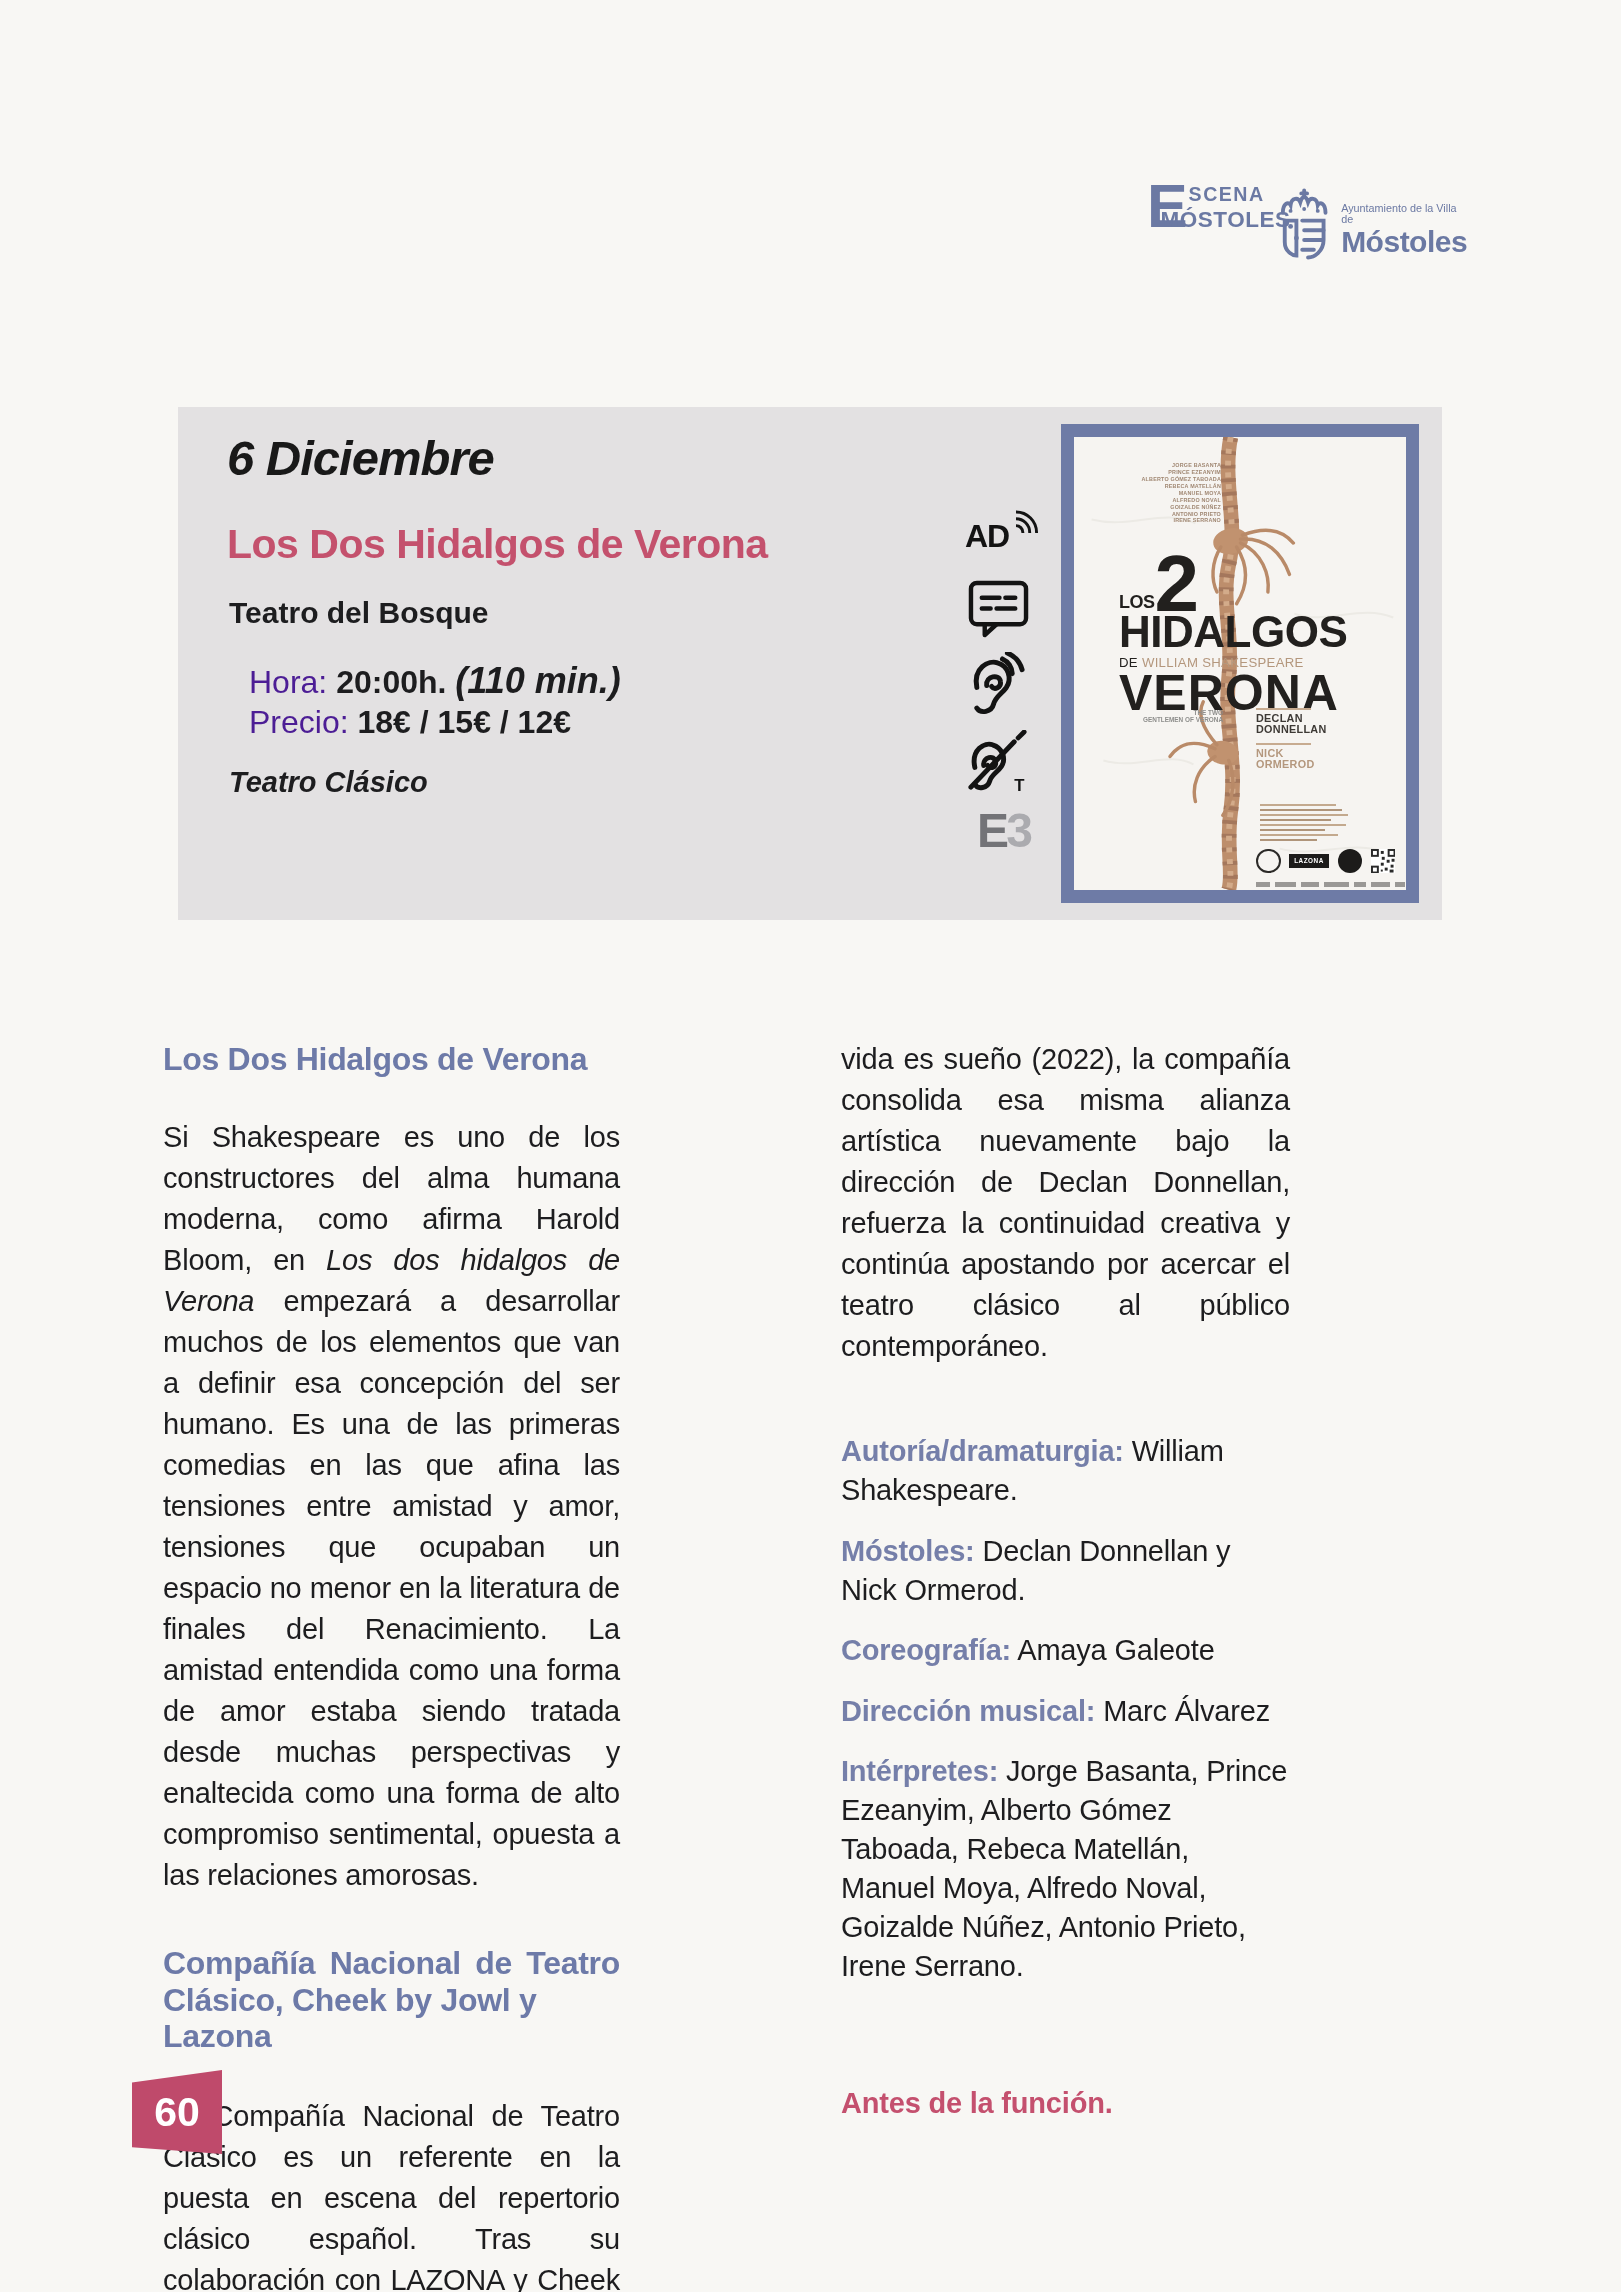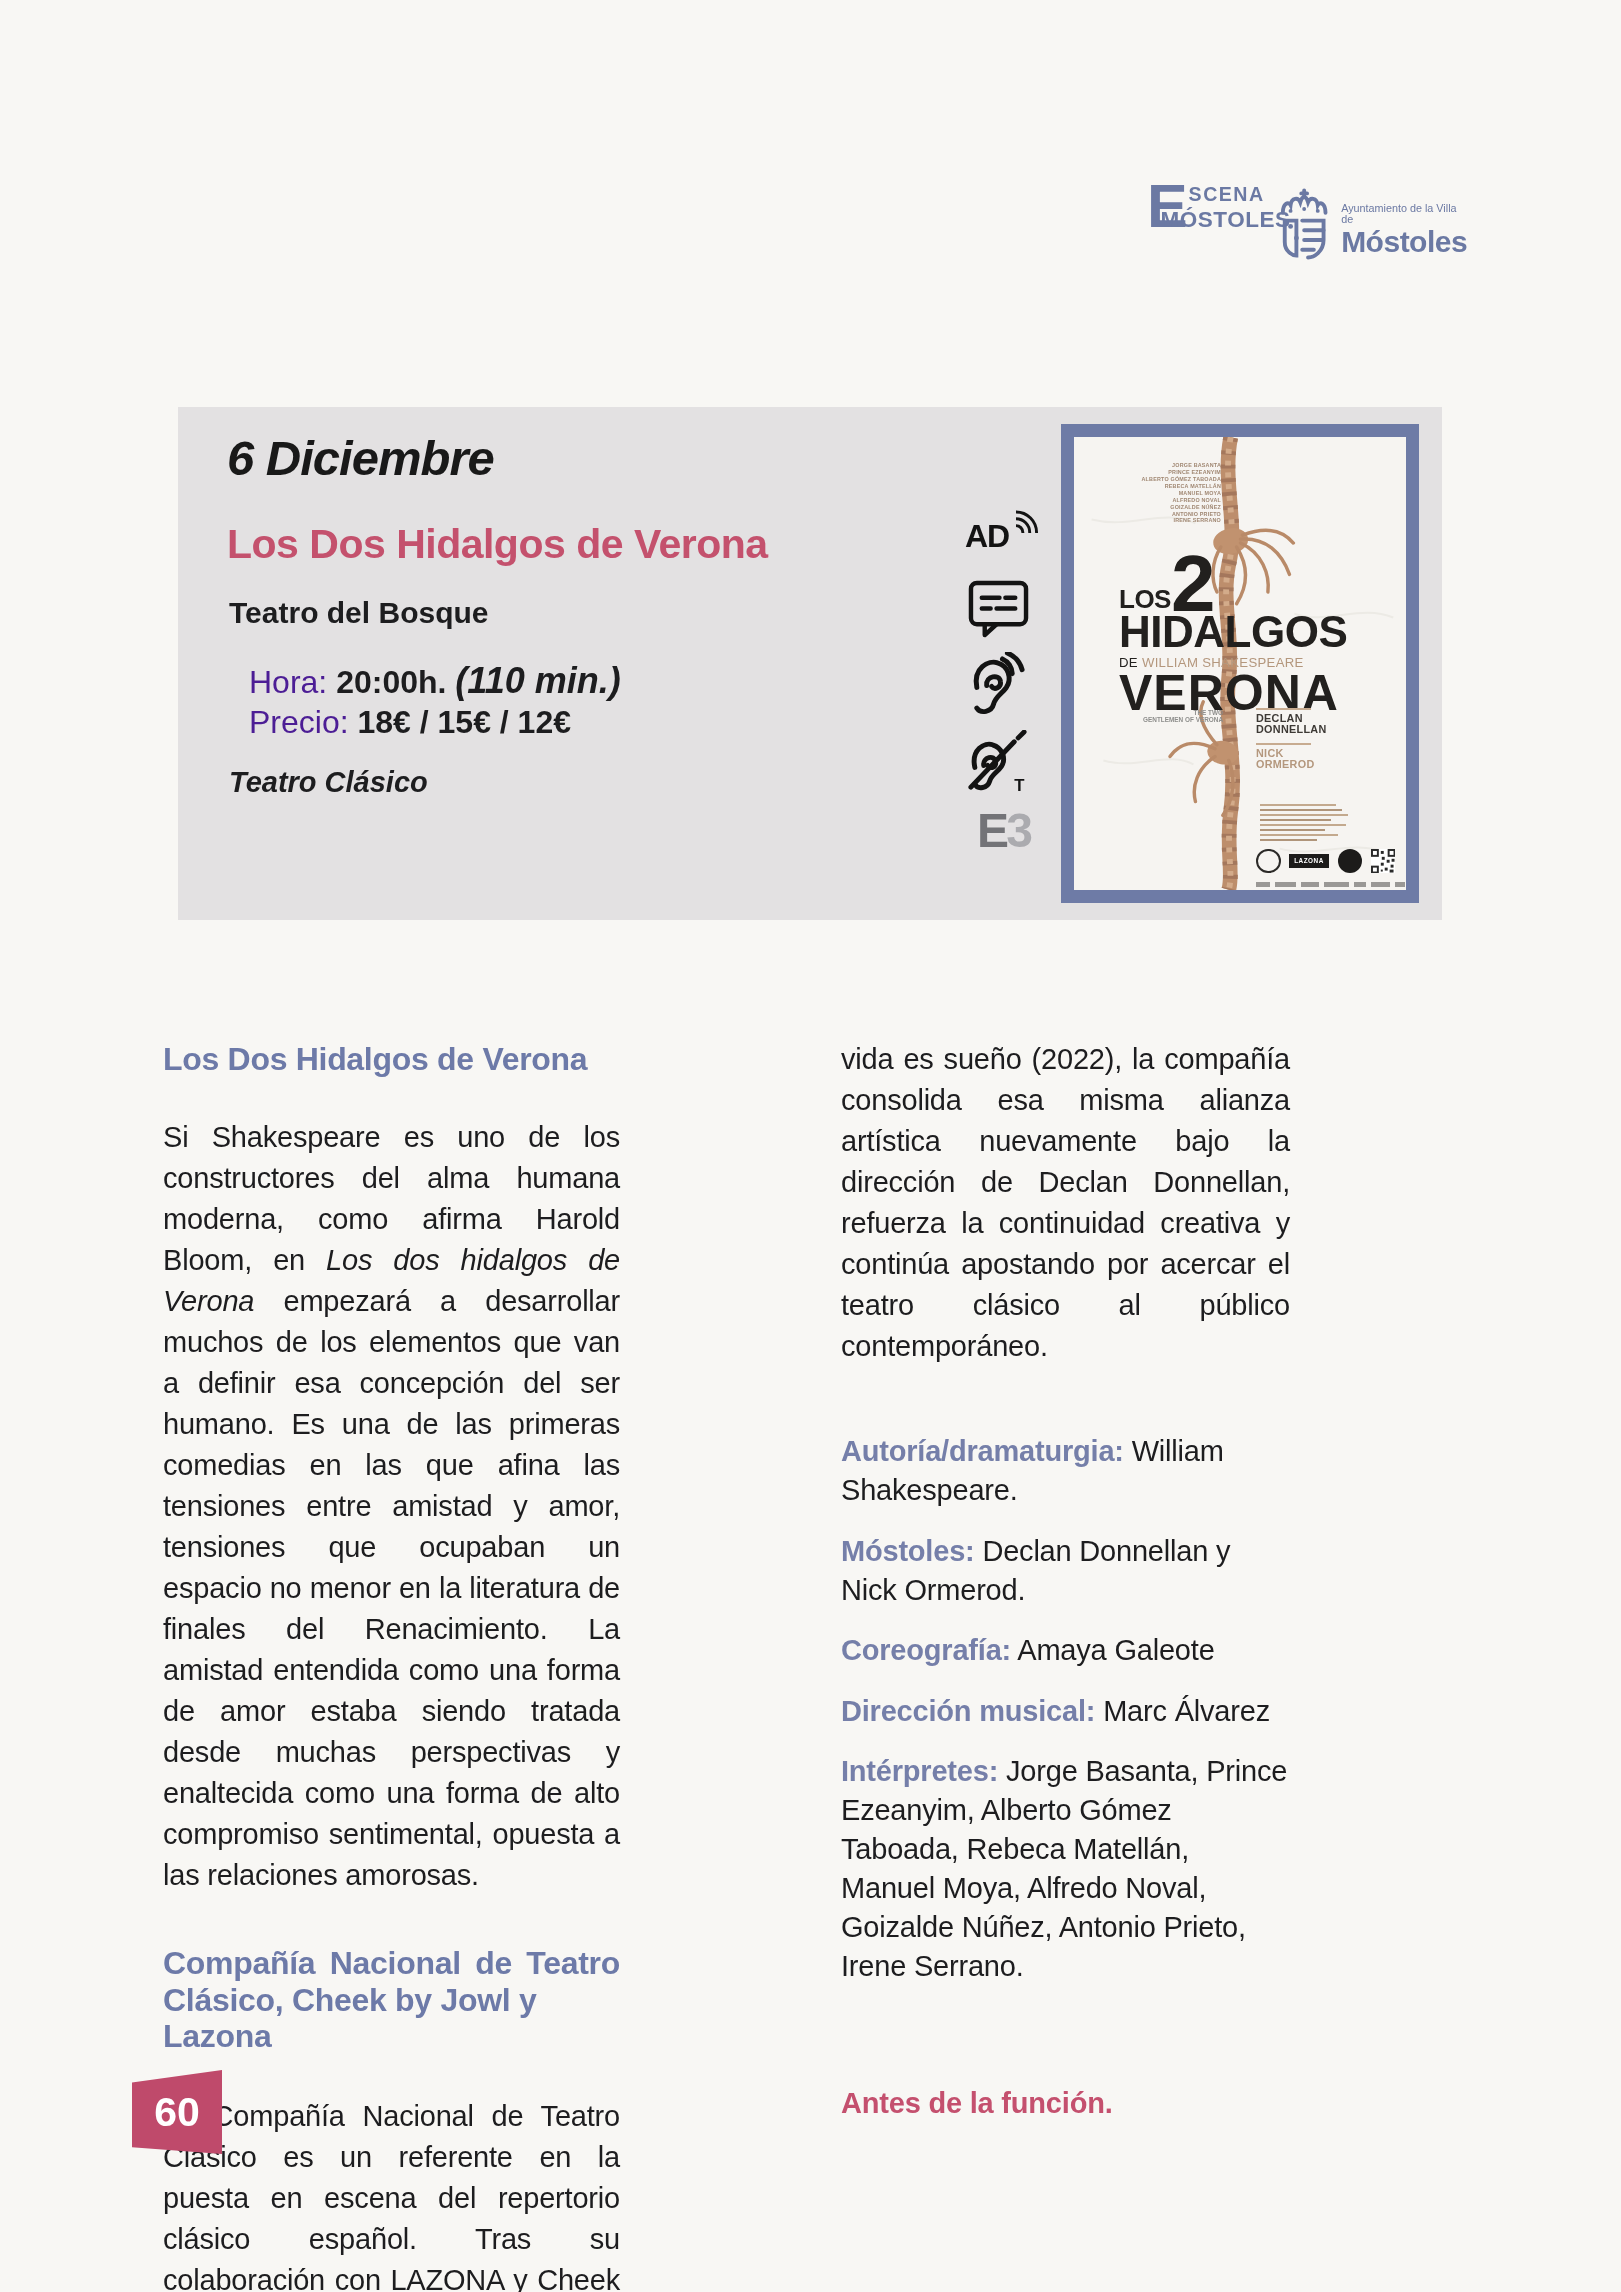--- a/index.html
+++ b/index.html
@@ -42,21 +42,21 @@
   .icon-eart{left:785px;top:323px;}
   .icon-e3{left:799px;top:400px;font-size:48px;font-weight:900;line-height:1;}
   .icon-e3 .e{color:#737377;}
   .icon-e3 .three{color:#ababaf;margin-left:-2.9px;}
   
   .poster{position:absolute;left:883px;top:16.7px;width:332px;height:453px;background:#f6f4f1;border:13.7px solid #6e7ba6;}
   .poster-inner{position:relative;width:100%;height:100%;overflow:hidden;}
   .poster-cast{position:absolute;right:185px;top:25.5px;text-align:right;font-size:5.4px;line-height:6.9px;font-weight:700;color:#a08772;white-space:pre-line;letter-spacing:0.2px;}
   .pt-block{position:absolute;left:45px;top:118px;color:#22201e;}
   .pt-row1{display:flex;align-items:flex-end;}
-  .pt-los{font-size:26px;font-weight:900;line-height:0.8;padding-bottom:2.9px;letter-spacing:-0.5px;}
+  .pt-los{font-size:18px;font-weight:900;line-height:0.8;padding-bottom:2.9px;letter-spacing:-0.5px;}
   .pt-2{font-size:80px;font-weight:900;line-height:0.72;letter-spacing:-2px;}
   .pt-hidalgos{font-size:44px;font-weight:900;line-height:0.92;letter-spacing:-0.5px;}
   .pt-deline{font-size:13.2px;font-weight:400;margin-top:2px;letter-spacing:0.3px;}
   .pt-deline .au{color:#b4977d;}
   .pt-verona{font-size:50px;font-weight:900;line-height:0.95;letter-spacing:1px;}
   .pt-sub{position:absolute;left:57px;top:272px;width:92px;text-align:right;font-size:6.4px;line-height:7.8px;font-weight:700;color:#8d8d8b;white-space:pre-line;}
   .pt-credit{position:absolute;left:182px;font-size:10.8px;line-height:11.8px;font-weight:900;white-space:pre-line;letter-spacing:0.3px;}
   .pt-credit .bar{display:block;width:55px;height:2px;margin-bottom:2.9px;background:#c7ab90;}
   .pt-dir{top:271px;color:#3d3935;}
   .pt-des{top:306px;color:#b4977d;}

